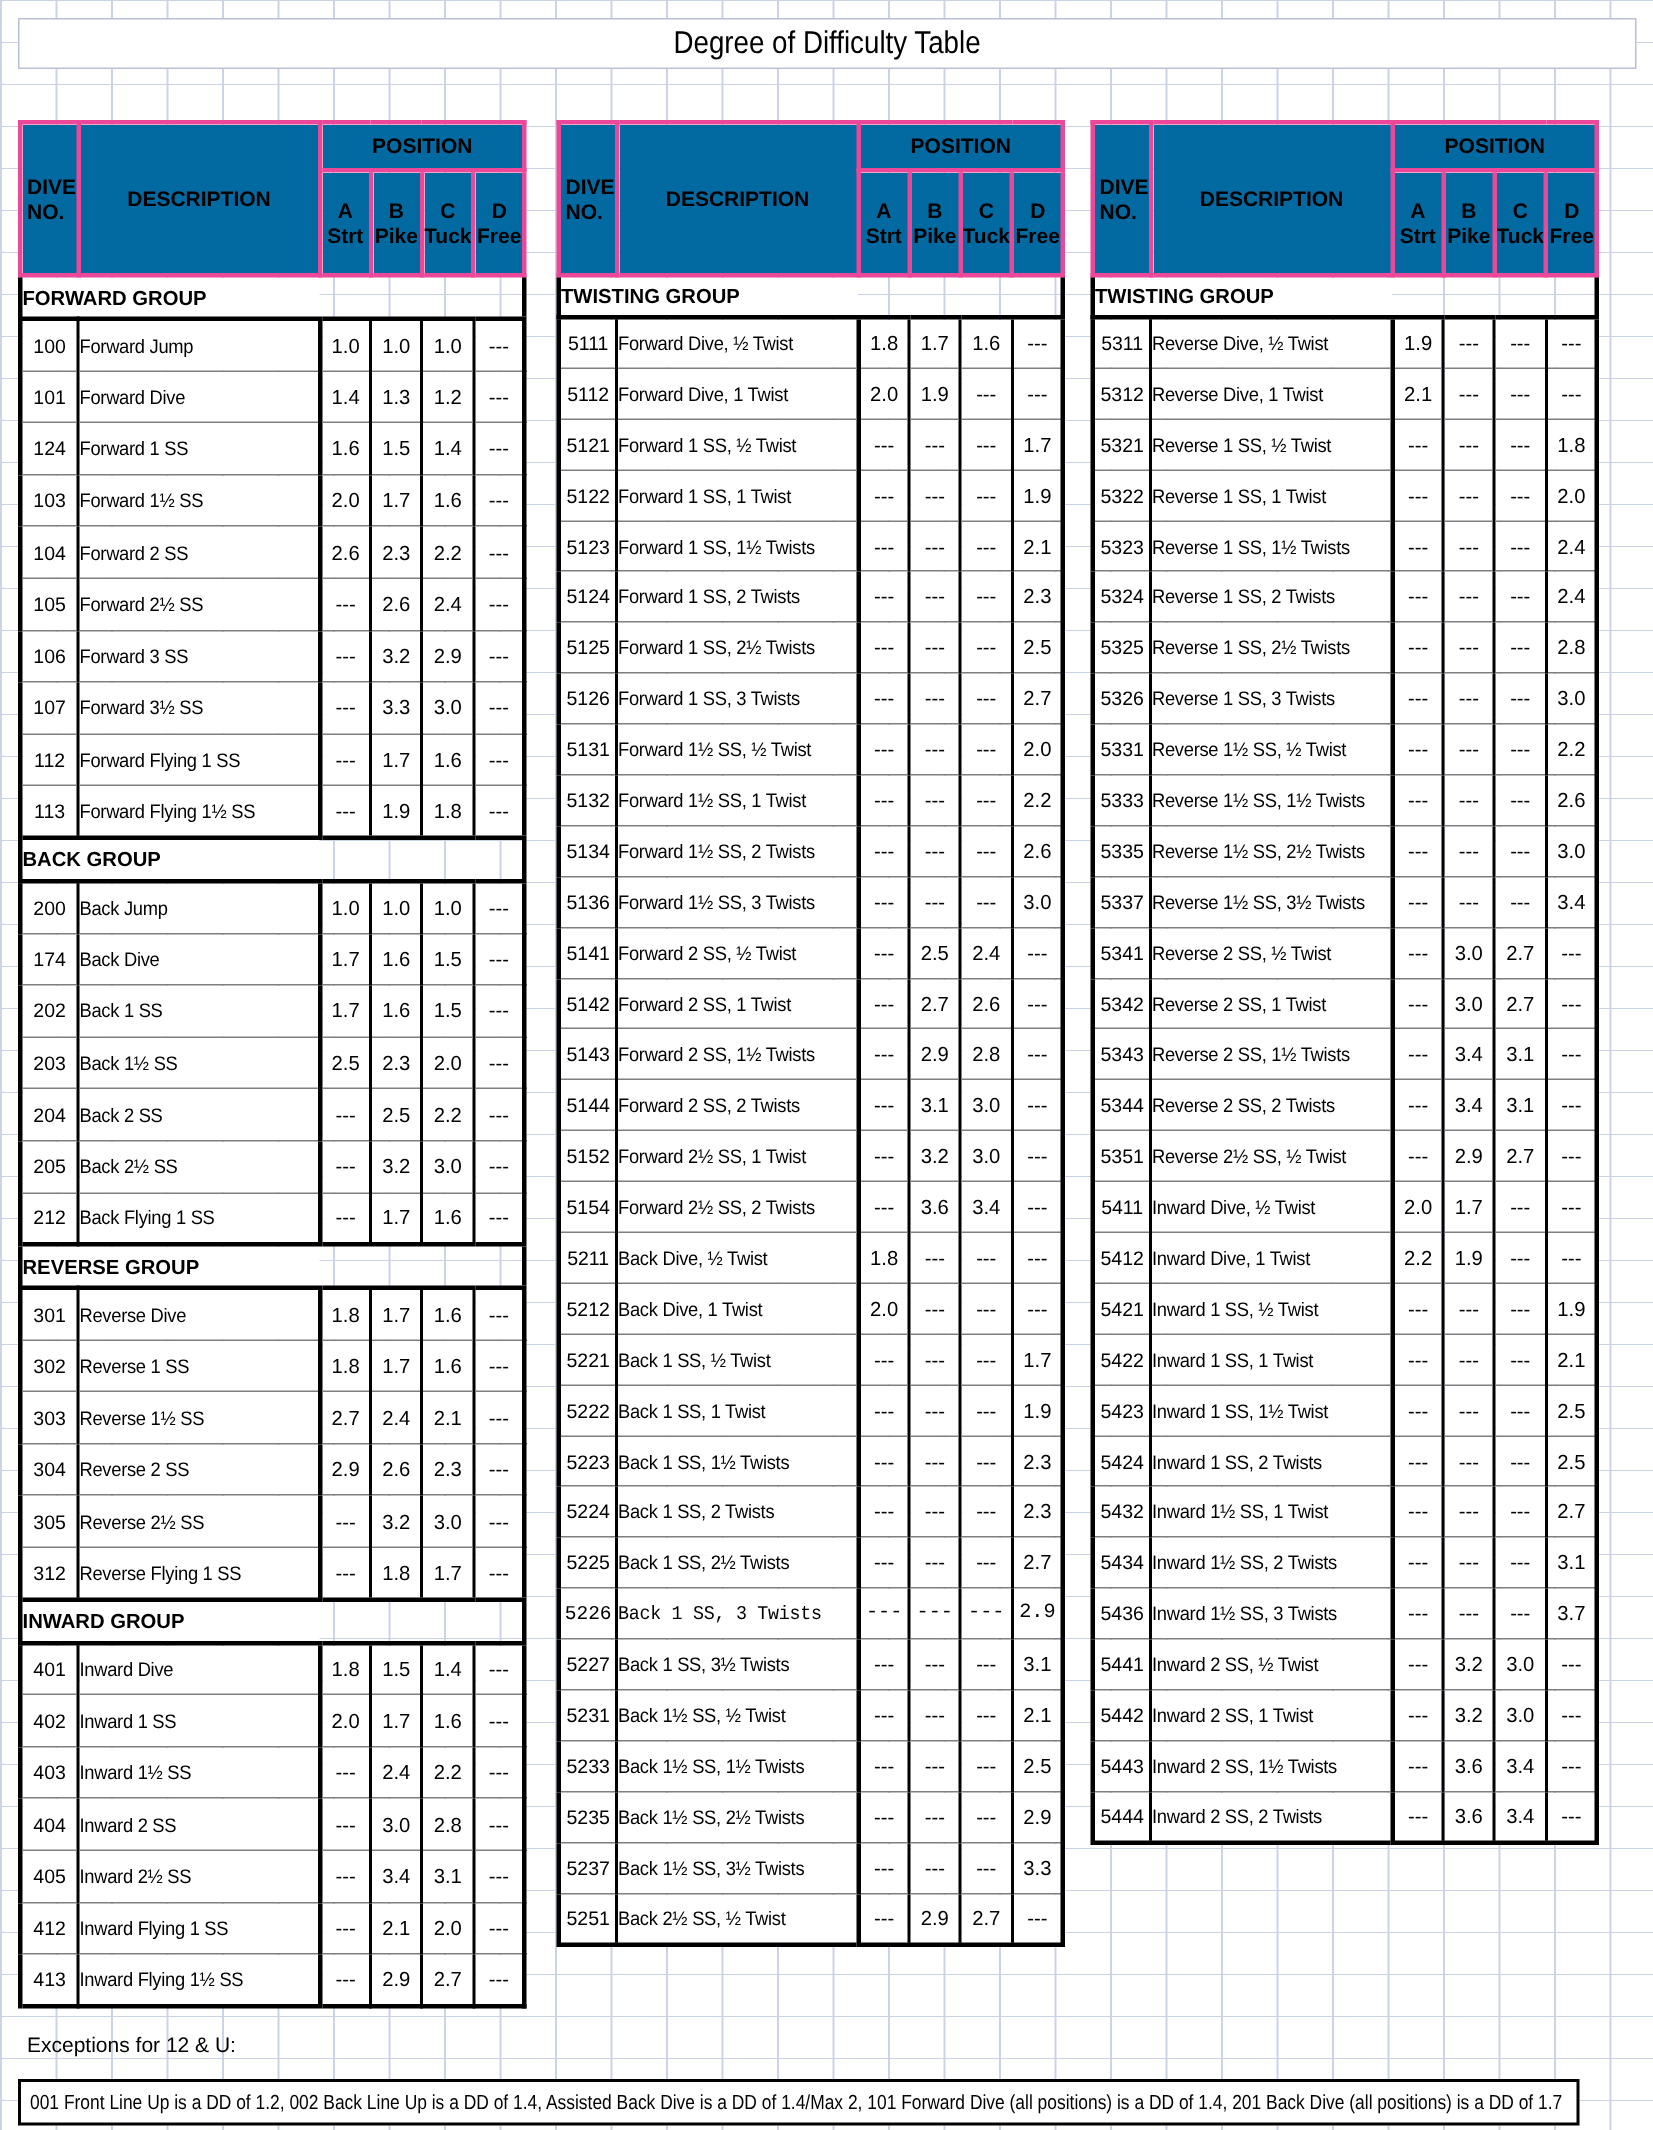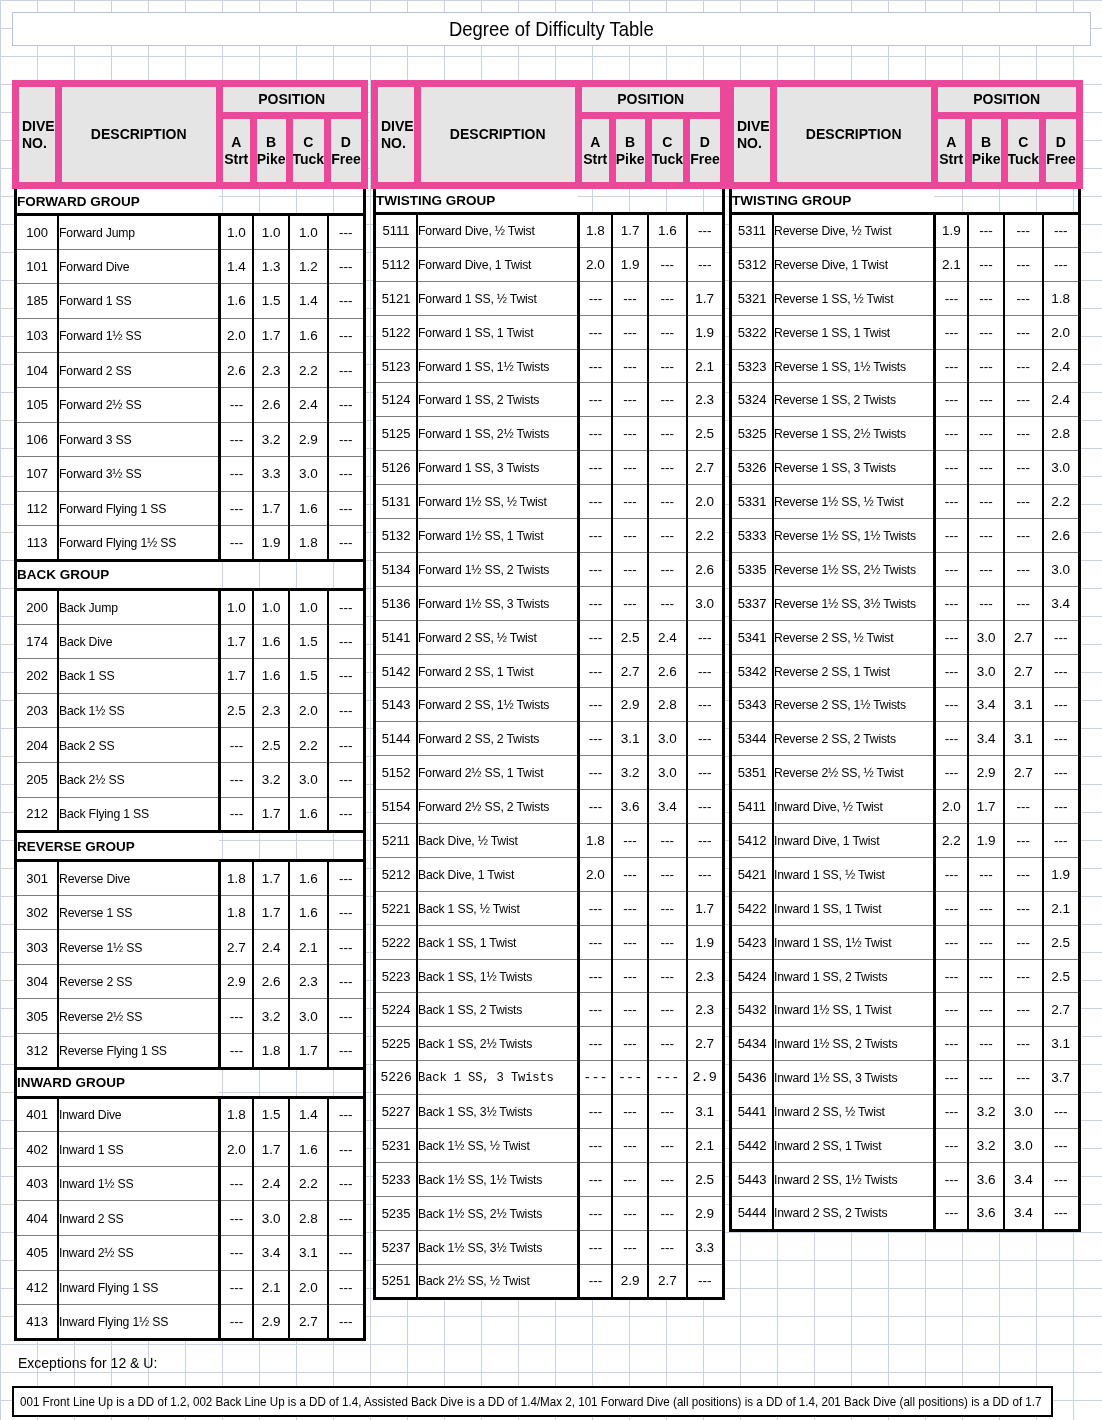--- a/index.html
+++ b/index.html
@@ -16,21 +16,21 @@
     position:absolute;left:12px;top:12px;width:1077px;height:32px;
     background:#fff;border:1px solid #b9c0d8;
     display:flex;align-items:center;justify-content:center;
     font-size:21px;white-space:nowrap;
   }
   .title-box span{display:inline-block;transform:scaleX(0.88);transform-origin:50% 50%;}
   .dd-wrap{position:absolute;top:80px;}
   #t0{left:12px;} #t1{left:371px;} #t2{left:727px;}
   table.dd{border-collapse:collapse;table-layout:fixed;border:3px solid #000;background:transparent;}
   table.dd th,table.dd td{padding:0;vertical-align:middle;overflow:hidden;white-space:nowrap;}
-  th.hc{background:#e5e5e5;border:7px solid #ec4899;font-weight:bold;font-size:14px;line-height:1.15;text-align:center;}
+  th.hc{background:#0369a1;border:3px solid #ec4899;font-weight:bold;font-size:14px;line-height:1.15;text-align:center;}
   th.hc.dive{text-align:left;padding-left:3px;}
   td.grp{background:#fff;font-weight:bold;font-size:13.5px;text-align:left;padding-left:3px;
     border-top:3px solid #000;border-bottom:3px solid #000;border-left:3px solid #000;border-right:0;}
   td.grp-empty{background:transparent;border-top:3px solid #000;border-bottom:3px solid #000;border-left:0;border-right:0;}
   td.no{background:#fff;text-align:center;font-size:13px;
     border-left:3px solid #000;border-right:2px solid #000;border-top:1px solid #7f7f7f;border-bottom:1px solid #7f7f7f;}
   td.dsc{background:#fff;text-align:left;padding-left:4px;font-size:13px;
     border-left:2px solid #000;border-right:3px solid #000;border-top:1px solid #7f7f7f;border-bottom:1px solid #7f7f7f;}
   td.dsc span{display:inline-block;transform:scaleX(0.94);transform-origin:0 50%;letter-spacing:-0.2px;}
   td.val{background:#fff;text-align:center;font-size:13.5px;
@@ -95,21 +95,21 @@
         </tr>
         <tr style="height: 34.6px;">
           <td class="no">101</td>
           <td class="dsc"><span>Forward Dive</span></td>
           <td class="val">1.4</td>
           <td class="val">1.3</td>
           <td class="val">1.2</td>
           <td class="val">---</td>
         </tr>
         <tr style="height: 34.6px;">
-          <td class="no">185</td>
+          <td class="no">124</td>
           <td class="dsc"><span>Forward 1 SS</span></td>
           <td class="val">1.6</td>
           <td class="val">1.5</td>
           <td class="val">1.4</td>
           <td class="val">---</td>
         </tr>
         <tr style="height: 34.6px;">
           <td class="no">103</td>
           <td class="dsc"><span>Forward 1½ SS</span></td>
           <td class="val">2.0</td>

